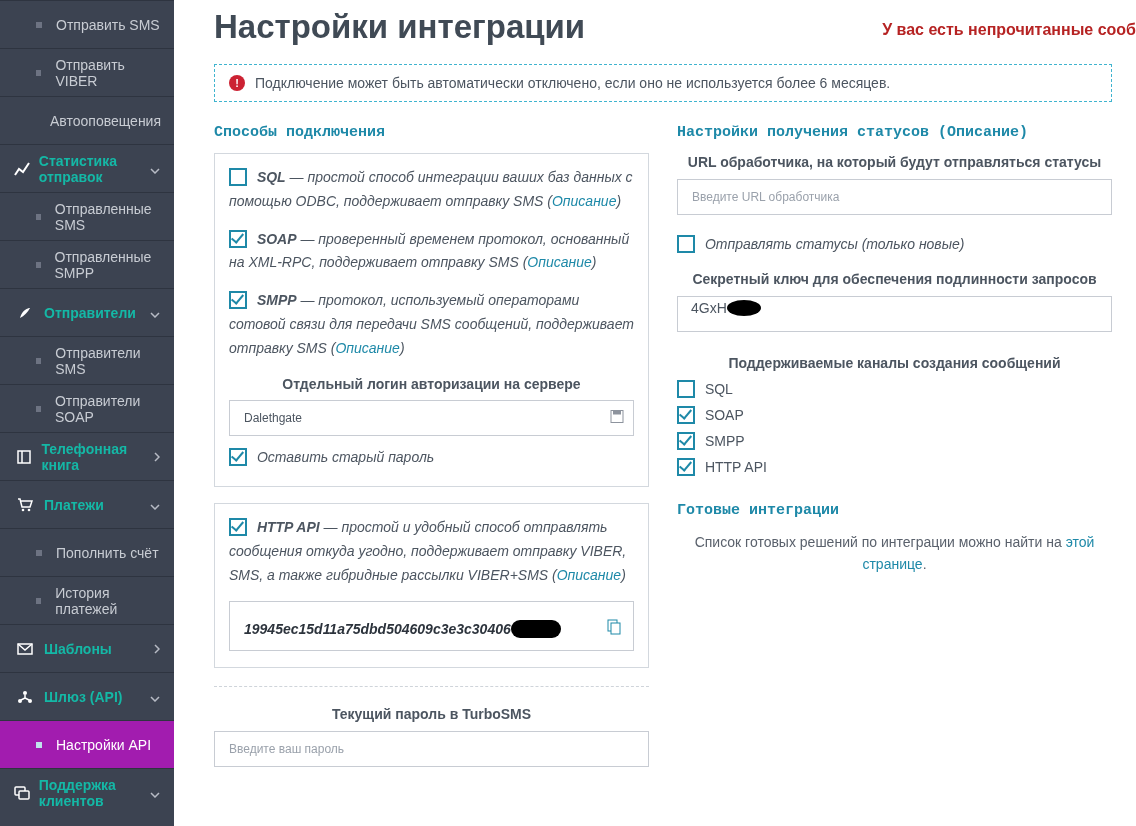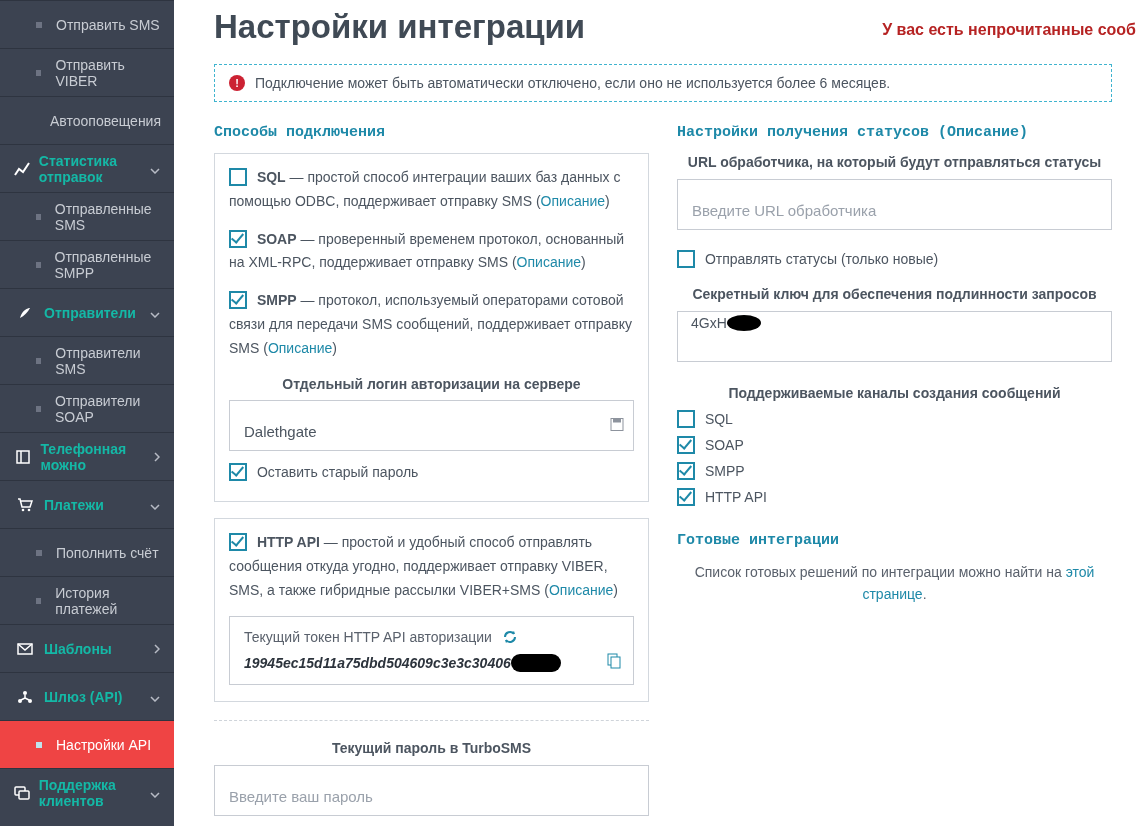--- a/index.html
+++ b/index.html
@@ -2,42 +2,42 @@
 <html><head>
 <meta charset="utf-8">
 <style>
 * { margin: 0; padding: 0; box-sizing: border-box; }
 body { font-family: "Segoe UI", Arial, sans-serif; font-size: 14px; color: #4c5560; background: #fff; overflow: hidden; width: 1136px; height: 826px; }
 .app { display: flex; height: 826px; }
 .sidebar { width: 174px; background: #3c4351; color: #e5e7ea; flex-shrink: 0; overflow-y: auto; }
 .side-item { display: flex; align-items: center; padding: 0 14px; height: 48px; cursor: pointer; border-top: 1px solid #2e3440; }
 .side-item.top { font-weight: 700; color: #14b8a6; }
 .side-item.sub { padding-left: 36px; color: #c8ccd3; }
-.side-item.active { background: #ef4444; color: #fff; }
+.side-item.active { background: #a21caf; color: #fff; }
 .side-item .icon-slot { width: 22px; display: inline-flex; justify-content: center; margin-right: 8px; }
 .side-item .bullet { width: 6px; height: 6px; background: #6d7382; display: inline-block; margin-right: 14px; }
 .side-item.active .bullet { background: #bfe3ec; }
 .side-item .chevron { margin-left: auto; }
 .main { flex: 1; padding: 8px 24px 24px 40px; overflow-y: auto; position: relative; }
 .unread { position: absolute; top: 9px; right: 0; font-size: 16px; color: #b62323; font-weight: 600; margin-top: 12px; }
 h1 { font-size: 33px; font-weight: 700; color: #404a55; margin-bottom: 18px; }
 .warning { border: 1px dashed #3fb4cf; padding: 10px 14px; display: flex; align-items: center; gap: 10px; margin-bottom: 22px; }
 .warn-icon { width: 16px; height: 16px; border-radius: 50%; background: #c23; color: #fff; font-size: 11px; font-weight: 700; display: inline-flex; align-items: center; justify-content: center; flex-shrink: 0; }
 .cols { display: flex; gap: 28px; }
 .col { flex: 1; min-width: 0; }
 .sect-title { color: #1e89a8; font-weight: 700; font-size: 15px; margin-bottom: 12px; font-family: Liberation Mono, monospace; }
 .block { border: 1px solid #d3d8de; padding: 12px 14px 16px; margin-bottom: 16px; }
-.opt { margin-bottom: 14px; line-height: 1.7; }
+.opt { margin-bottom: 14px; line-height: 1.7; font-style: italic; }
 .opt:last-child { margin-bottom: 0; }
 .chk { display: inline-block; width: 18px; height: 18px; border: 2px solid #1e89a8; vertical-align: -4px; margin-right: 6px; position: relative; cursor: pointer; }
 .chk.checked::after { content: ""; position: absolute; left: 3px; top: -1px; width: 5px; height: 10px; border: solid #1e89a8; border-width: 0 2px 2px 0; transform: rotate(40deg); }
 .link { color: #1e89a8; cursor: pointer; }
 .lbl { font-weight: 700; color: #4c5560; margin: 8px 0 6px; display: block; line-height: 1.4; text-align: center; }
 .field { position: relative; }
-.input { width: 100%; border: 1px solid #c8ccd3; padding: 22px 36px 10px 14px; font-size: 15px; color: #4c5560; font-family: inherit; }
+.input { width: 100%; border: 1px solid #c8ccd3; padding: 10px 36px 10px 14px; font-size: 12px; color: #4c5560; font-family: inherit; }
 .input::placeholder { color: #9aa1ab; }
 .input-icon { position: absolute; right: 10px; top: 50%; transform: translateY(-50%); color: #8d939d; cursor: pointer; }
 .token-box { border: 1px solid #c8ccd3; padding: 12px 14px; position: relative; margin-top: 12px; }
 .token-lbl { font-size: 14px; color: #5a616c; }
 .token-val { font-weight: 700; color: #2c333c; margin-top: 6px; word-break: break-all; font-style: italic; }
 .refresh-ic { display: inline-block; margin-left: 6px; vertical-align: -3px; cursor: pointer; }
 .copy-ic { position: absolute; right: 12px; bottom: 12px; cursor: pointer; }
 .blot { display: inline-block; width: 34px; height: 16px; background: #000; border-radius: 50%; vertical-align: -3px; }
 .blot2 { display: inline-block; width: 50px; height: 18px; background: #000; border-radius: 10px; vertical-align: -4px; }
 .channels .chk-row { margin-bottom: 8px; }
@@ -99,21 +99,21 @@
         <span class="bullet"></span>
         <span>Отправители SOAP</span>
       </div>
     <div class="side-item top">
       <span class="icon-slot">
           <svg width="14" height="14" viewBox="0 0 14 14">
             <rect x="1" y="1" width="12" height="12" stroke="#fff" stroke-width="1.5" fill="none"></rect>
             <line x1="5" y1="1" x2="5" y2="13" stroke="#fff" stroke-width="1.5"></line>
           </svg>
         </span>
-      <span>Телефонная можно</span>
+      <span>Телефонная книга</span>
       <span class="chevron"><svg width="6" height="10">
             <path d="M1 1L5 5L1 9" stroke="#b7bbc5" stroke-width="1.5" fill="none"></path>
           </svg></span>
     </div>
     <div class="side-item top">
       <span class="icon-slot">
           <svg width="16" height="14" viewBox="0 0 16 14">
             <path d="M1 1H3L5 9H13L15 3H4" stroke="#fff" stroke-width="1.5" fill="none"></path>
             <circle cx="6" cy="12" r="1.3" fill="#fff"></circle>
             <circle cx="12" cy="12" r="1.3" fill="#fff"></circle>
@@ -219,27 +219,20 @@
           </div>
         </div>
 
         <div class="block">
           <div class="opt">
             <span class="chk checked"></span>
             <b>HTTP API</b>
             <span>— простой и удобный способ отправлять сообщения откуда угодно, поддерживает отправку VIBER, SMS, а также гибридные рассылки VIBER+SMS (</span><span class="link">Описание</span><span>)</span>
           </div>
           <div class="token-box">
-            <div class="token-lbl">
-              <span>Текущий токен HTTP API авторизации</span>
-              <span class="refresh-ic"><svg width="16" height="16" viewBox="0 0 16 16">
-                    <path d="M3 8a5 5 0 0 1 9-3M13 8a5 5 0 0 1-9 3" stroke="#1e89a8" stroke-width="2" fill="none"></path>
-                    <path d="M12 2l1 3-3-1M4 14l-1-3 3 1" fill="#1e89a8"></path>
-                  </svg></span>
-            </div>
             <div class="token-val"><span>19945ec15d11a75dbd504609c3e3c30406</span><span class="blot2"></span></div>
             <span class="copy-ic"><svg width="16" height="16" viewBox="0 0 16 16">
                   <rect x="3" y="1" width="9" height="11" stroke="#1e89a8" fill="none"></rect>
                   <rect x="6" y="4" width="9" height="11" stroke="#1e89a8" fill="#fff"></rect>
                 </svg></span>
           </div>
         </div>
 
         <hr class="dashed">
 

